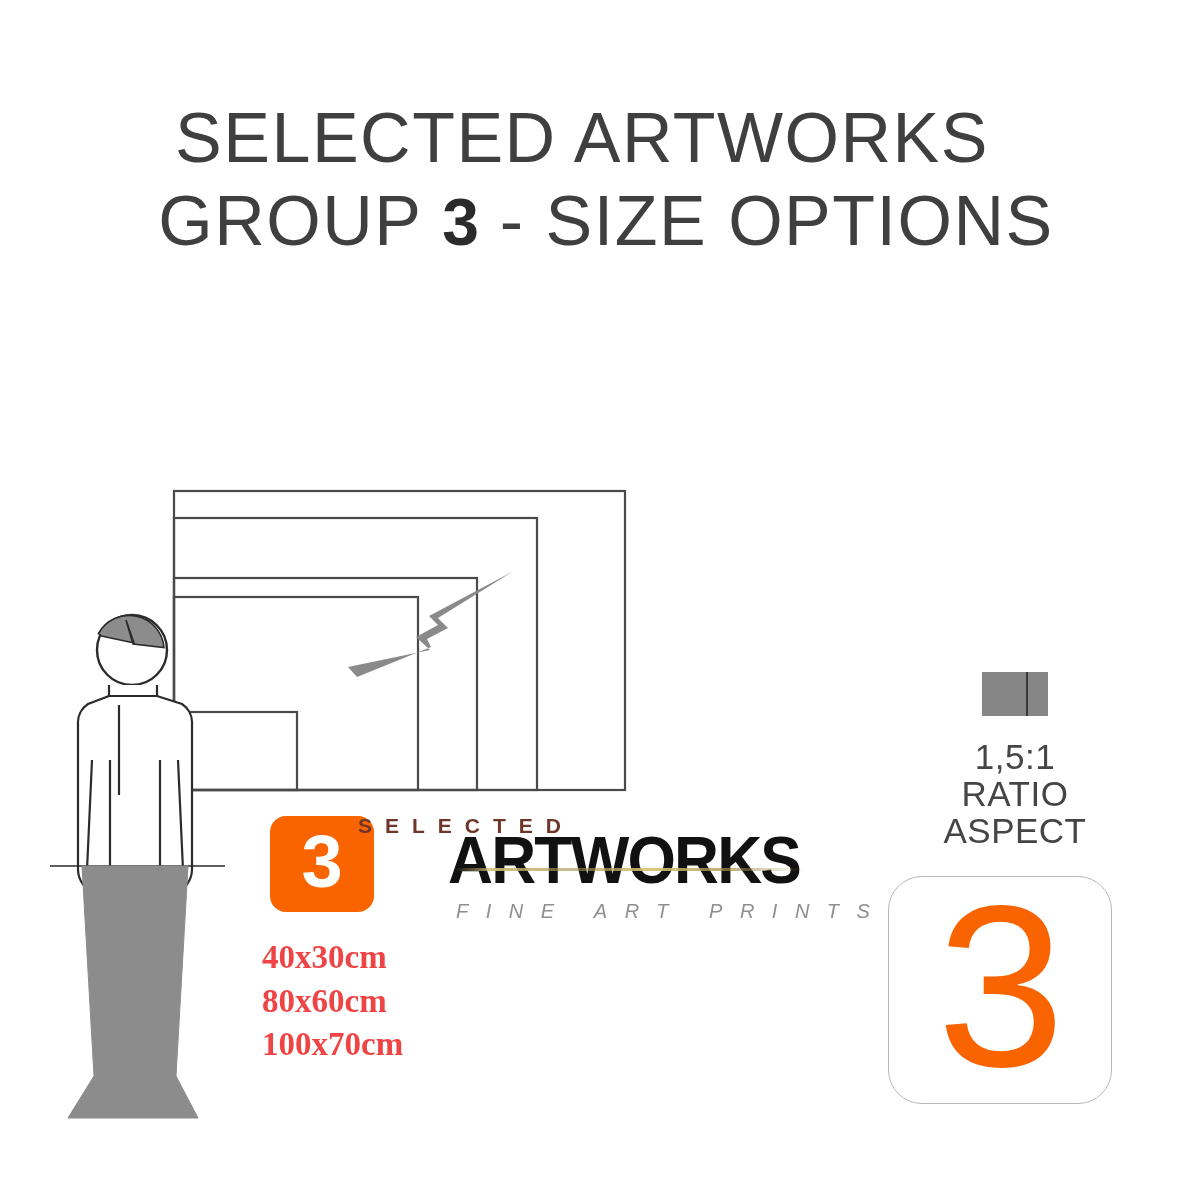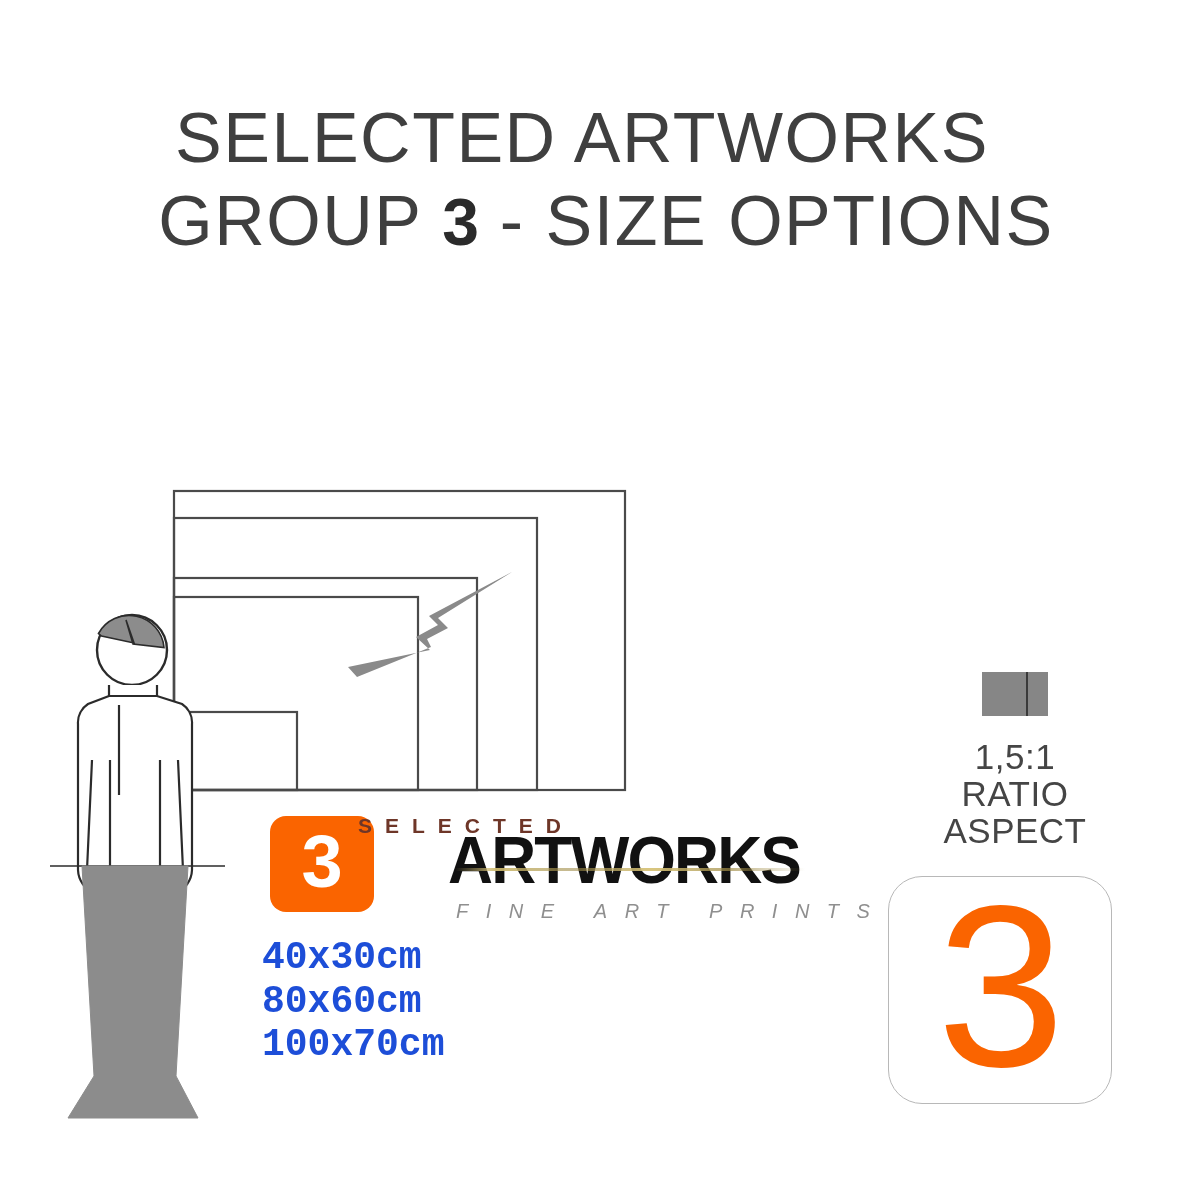--- a/index.html
+++ b/index.html
@@ -125,26 +125,26 @@
     font-style: italic;
   }
 
   
   #size-list {
     position: absolute;
     left: 262px; top: 936px;
     width: 420px;
   }
   .size-item {
-    font-size: 38px;
-    font-weight: 700;
-    color: #1d4ed8;
+    font-size: 33px;
+    font-weight: 700;
+    color: #ef4444;
     letter-spacing: 0px;
     line-height: 43.5px;
-    font-family: Liberation Mono, monospace;
+    font-family: Liberation Serif, serif;
     white-space: nowrap;
   }
 
   
   #aspect-block {
     position: absolute;
     left: 900px; top: 672px;
     width: 230px;
     text-align: center;
   }

